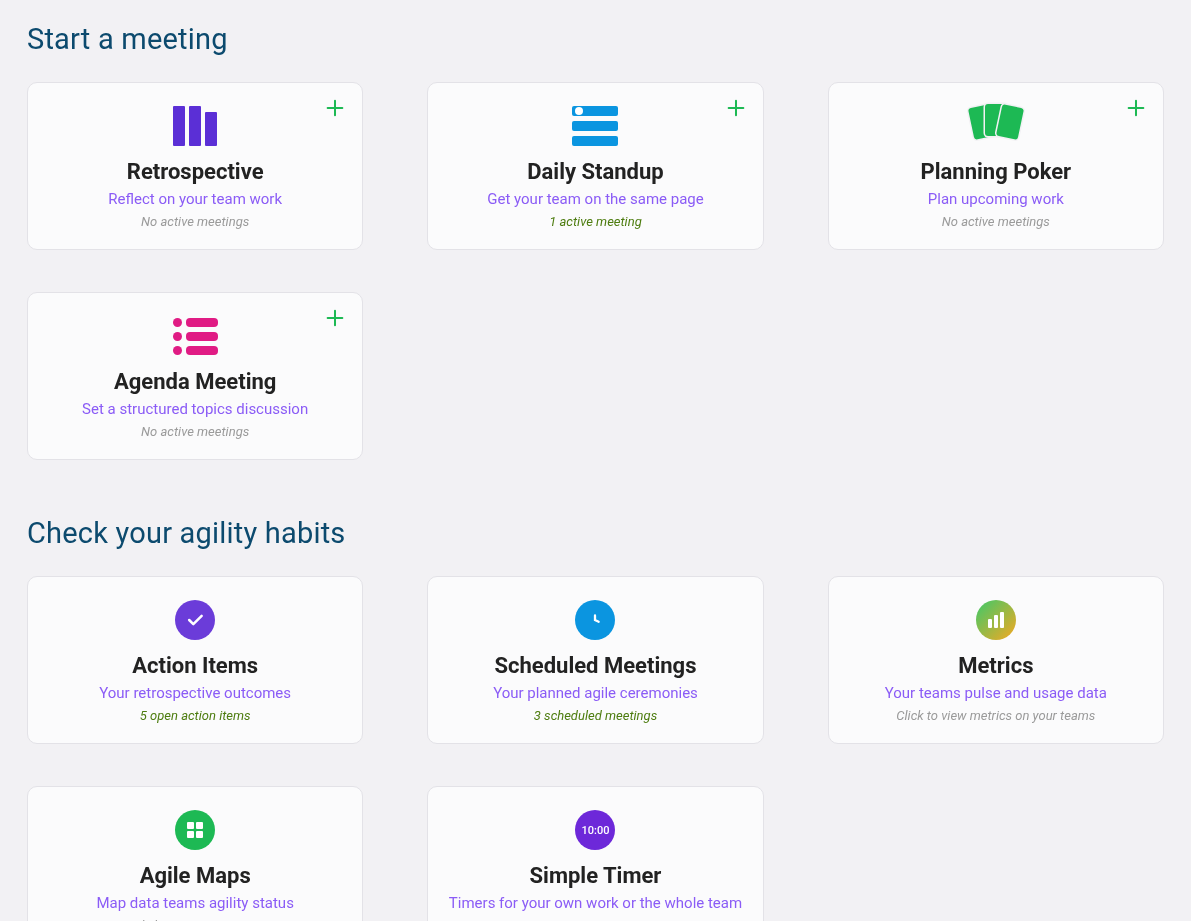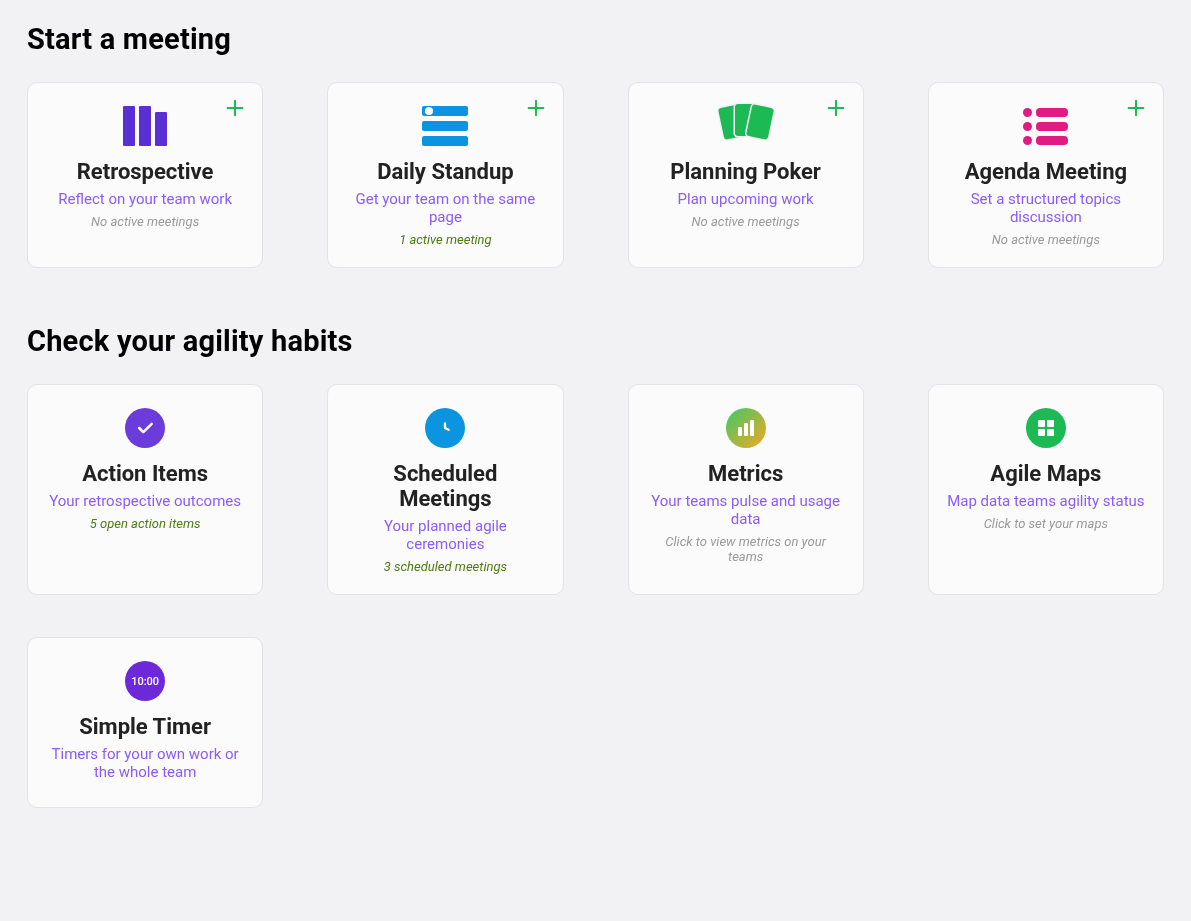--- a/index.html
+++ b/index.html
@@ -8,31 +8,31 @@
       box-sizing: border-box;
     }
     body {
       background: #f2f1f4;
       font-family: -apple-system, BlinkMacSystemFont, "Segoe UI", Roboto, "Helvetica Neue", Arial, sans-serif;
       padding: 22px 27px;
       color: #333;
     }
     .section-title {
       font-size: 29px;
-      font-weight: 700;
-      color: #000000;
+      font-weight: 400;
+      color: #0c4a6e;
       margin-bottom: 26px;
       letter-spacing: 0.2px;
     }
     .section-title.second {
       margin-top: 56px;
     }
     .card-grid {
       display: grid;
-      grid-template-columns: repeat(4, 1fr);
+      grid-template-columns: repeat(3, 1fr);
       gap: 64px;
       row-gap: 42px;
     }
     .card {
       background: #fbfbfc;
       border: 1px solid #e3e2e7;
       border-radius: 10px;
       padding: 22px 18px 20px 18px;
       position: relative;
       display: flex;

